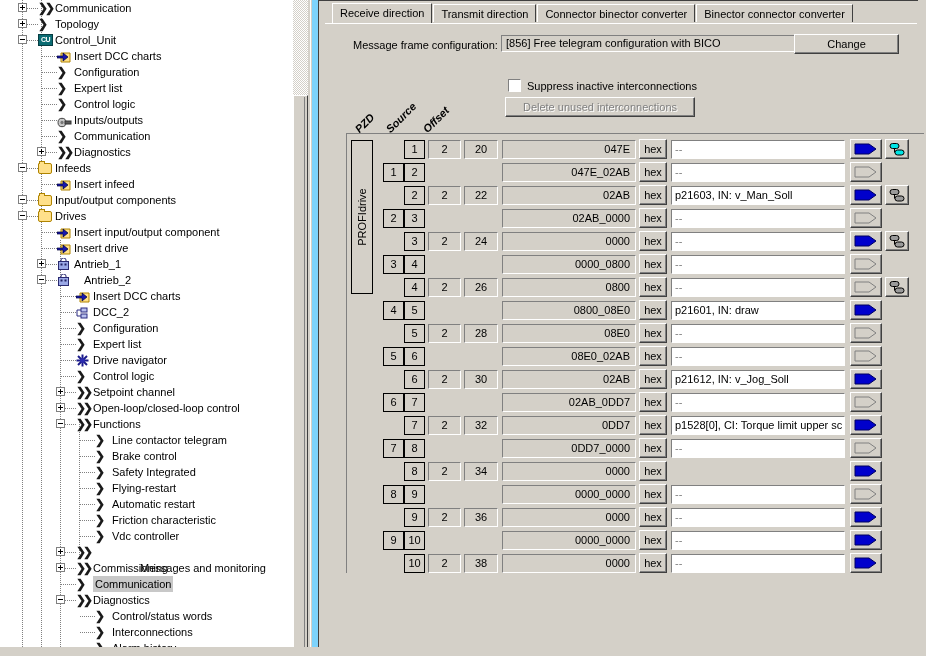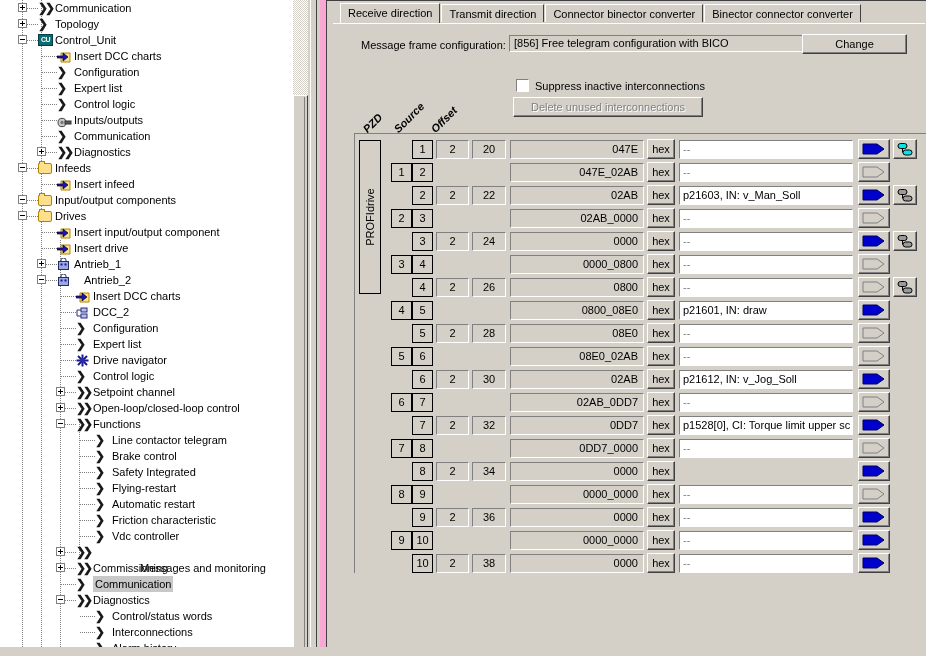--- a/index.html
+++ b/index.html
@@ -74,22 +74,22 @@
     border-right:1px solid #808080;border-bottom:1px solid #808080;
   }
 
   
   .splitter{position:absolute;left:308px;top:0;width:12px;height:656px;background:#d4d0c8;}
   .splitter .l{position:absolute;left:2px;top:0;width:1px;height:656px;background:#ffffff;}
   .splitter .r{position:absolute;left:8px;top:0;width:1px;height:656px;background:#404040;}
 
   
   .right-pane{
-    position:absolute;left:320px;top:0;width:606px;height:656px;
-    background:#f9a8d4;
+    position:absolute;left:312px;top:0;width:606px;height:656px;
+    background:#7dd3fc;
   }
   .pane-border{
     position:absolute;left:6px;top:0px;right:0;bottom:0;
     border-left:1px solid #404040;border-top:1px solid #404040;
     background:#d4d0c8;
   }
   .pane-inner{position:absolute;left:7px;top:1px;right:0;bottom:0;background:#d4d0c8;}
 
   
   .tabstrip{position:absolute;left:13px;top:3px;height:20px;}

